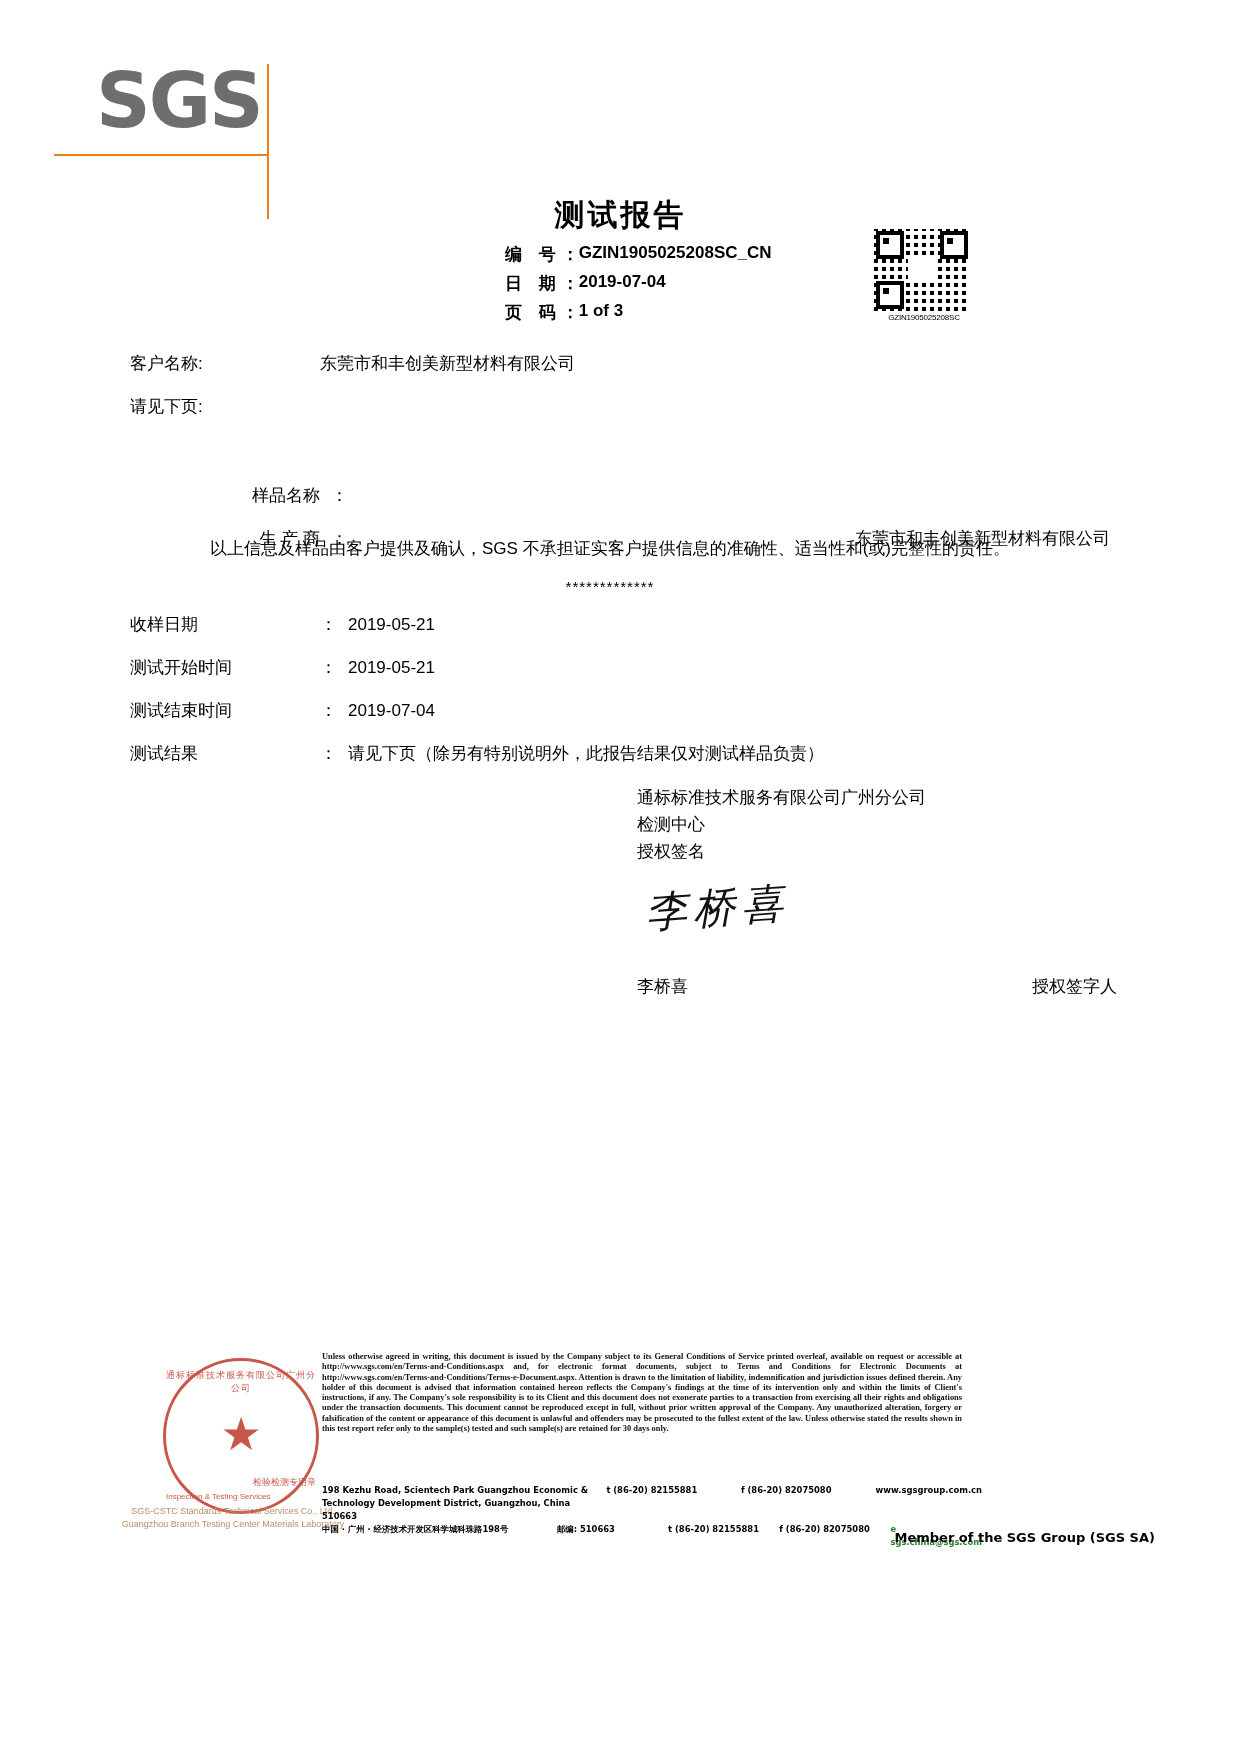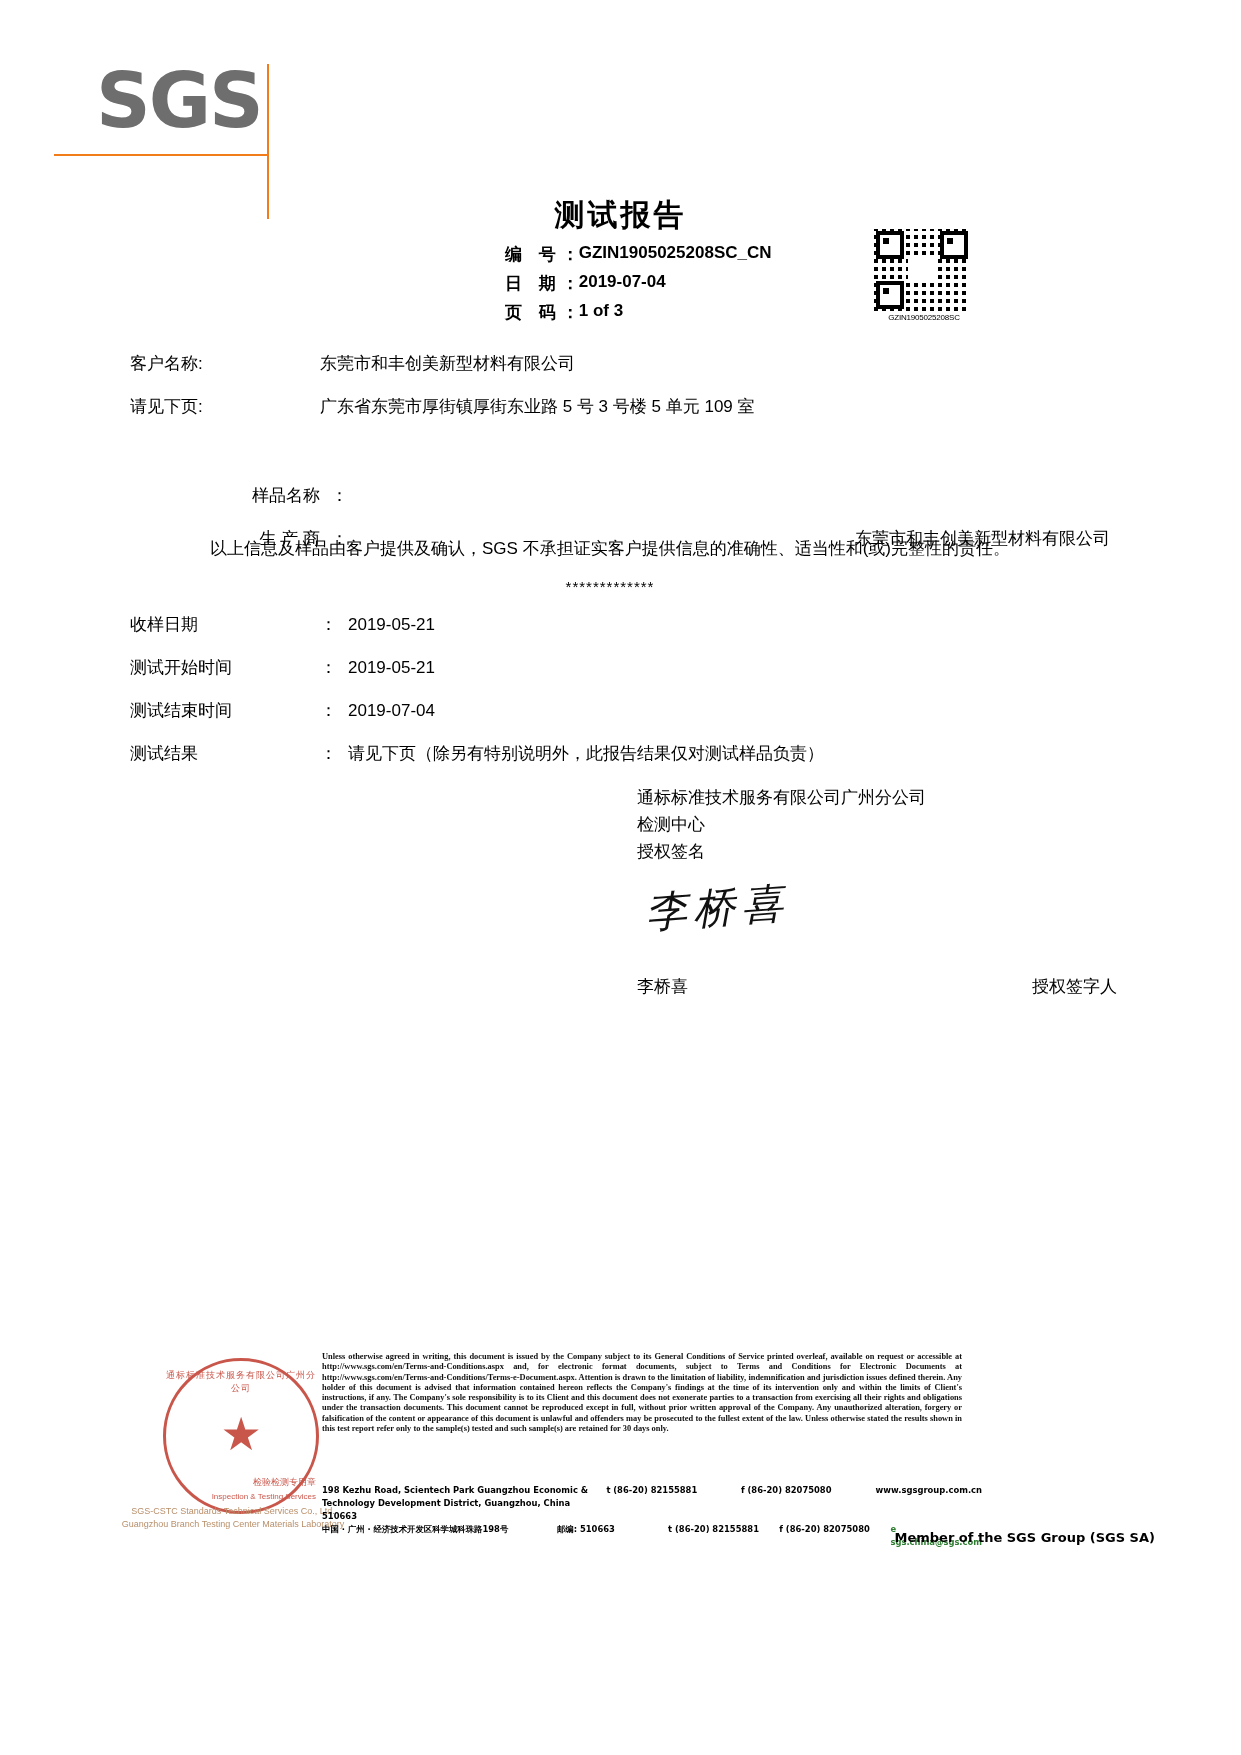--- a/index.html
+++ b/index.html
@@ -259,21 +259,21 @@
     position: absolute;
     left: 0; bottom: 22px;
     width: 100%;
     text-align: right;
     font-size: 9px;
   }
   .stamp .bot-text2 {
     position: absolute;
     left: 0; bottom: 10px;
     width: 100%;
-    text-align: right;
+    text-align: left;
     font-size: 8px;
     margin-top: 44px;
   }
   .stamp-caption {
     position: absolute;
     left: 108px;
     top: 1505px;
     width: 250px;
     text-align: center;
     font-size: 9px;
@@ -373,21 +373,20 @@
     <div class="qr-caption">GZIN1905025208SC</div>
   </div>
 
   <div class="info-block">
     <div class="info-row">
       <div class="info-label">客户名称:</div>
       <div class="info-value">东莞市和丰创美新型材料有限公司</div>
     </div>
     <div class="info-row">
       <div class="info-label">请见下页:</div>
-      <div class="info-value">广东省东莞市厚街镇厚街东业路 5 号 3 号楼 5 单元 109 室</div>
     </div>
   </div>
 
   <div class="sample-block">
     <div class="info-row">
       <div class="info-label">样品名称</div>
       <div class="info-colon">：</div>
     </div>
     <div class="info-row">
       <div class="info-label">生 产 商</div>

